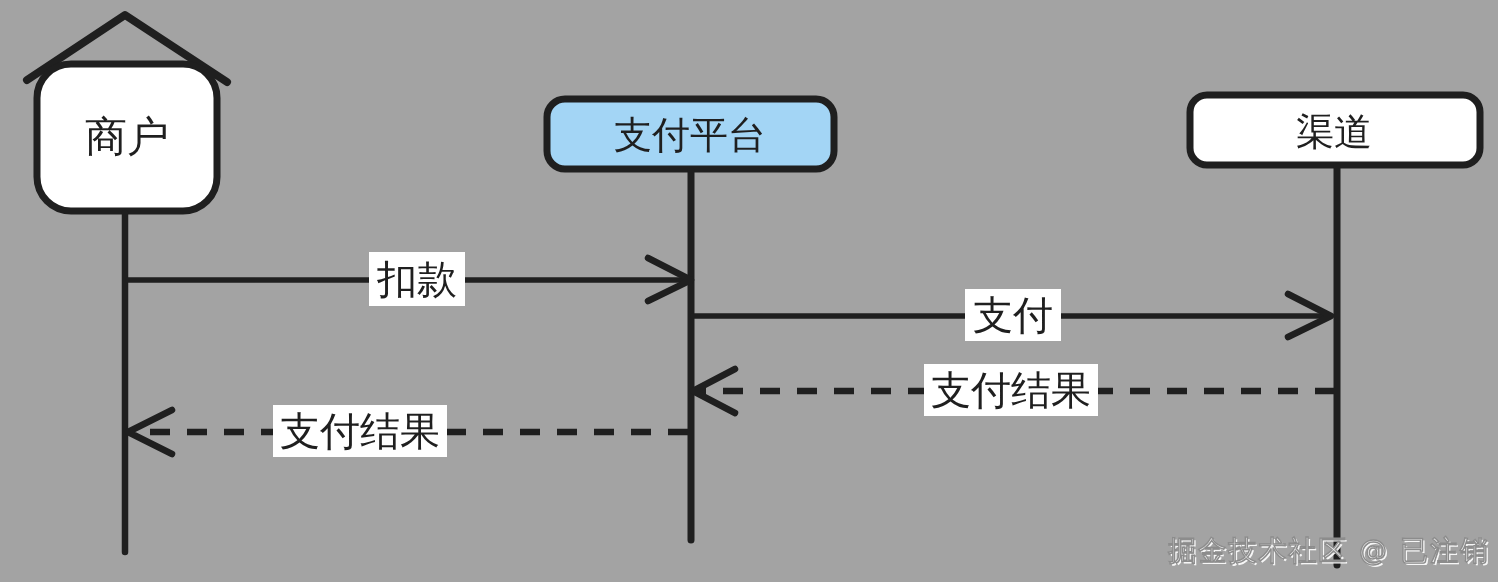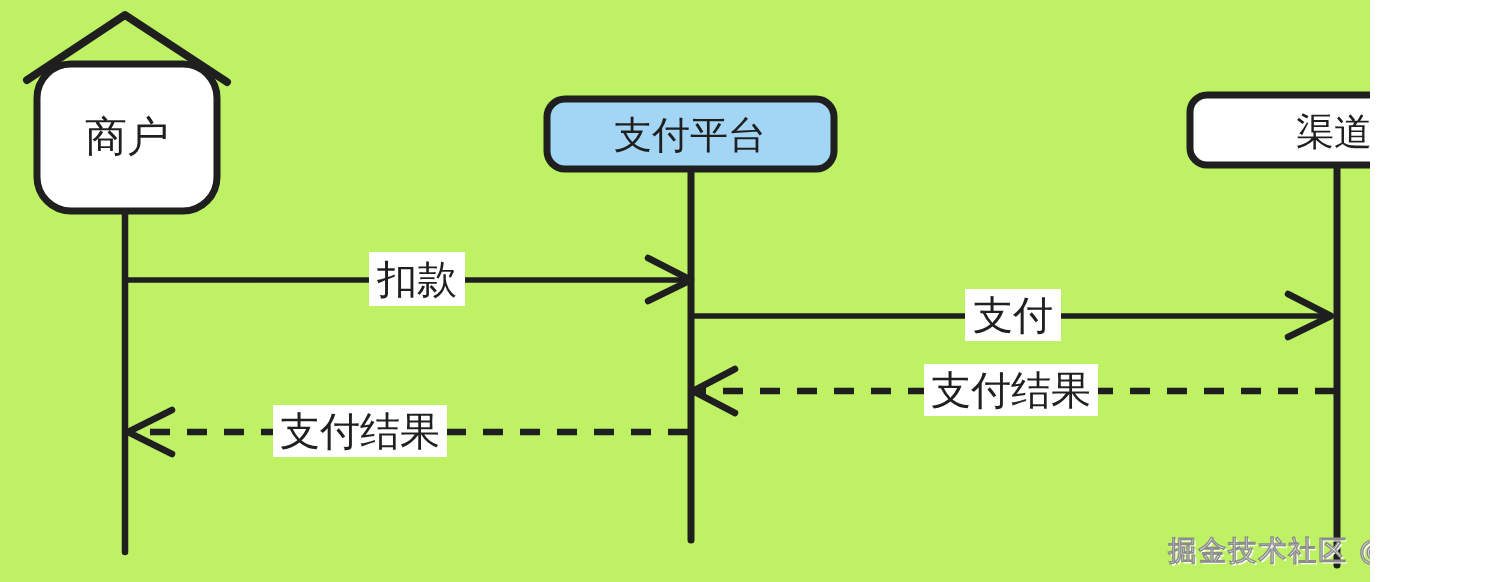--- a/index.html
+++ b/index.html
@@ -3,23 +3,23 @@
 <meta charset="utf-8">
 <style>
   html, body {
     margin: 0;
     padding: 0;
     background: #ffffff;
     font-family: "DejaVu Sans", "Liberation Sans", sans-serif;
   }
   .stage {
     position: relative;
-    width: 1370px;
+    width: 1498px;
     height: 582px;
-    background: #bef264;
+    background: #a3a3a3;
     overflow: hidden;
   }
   svg { display: block; }
   .actor-label {
     font-family: "DejaVu Sans", "Liberation Sans", sans-serif;
     fill: #1f1f1f;
     font-weight: 500;
   }
   .msg-label {
     font-family: "DejaVu Sans", "Liberation Sans", sans-serif;

